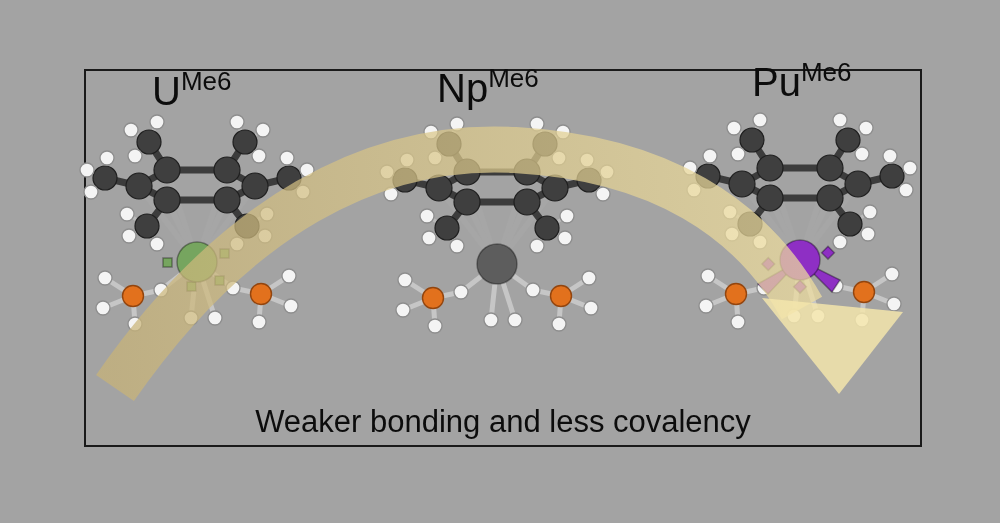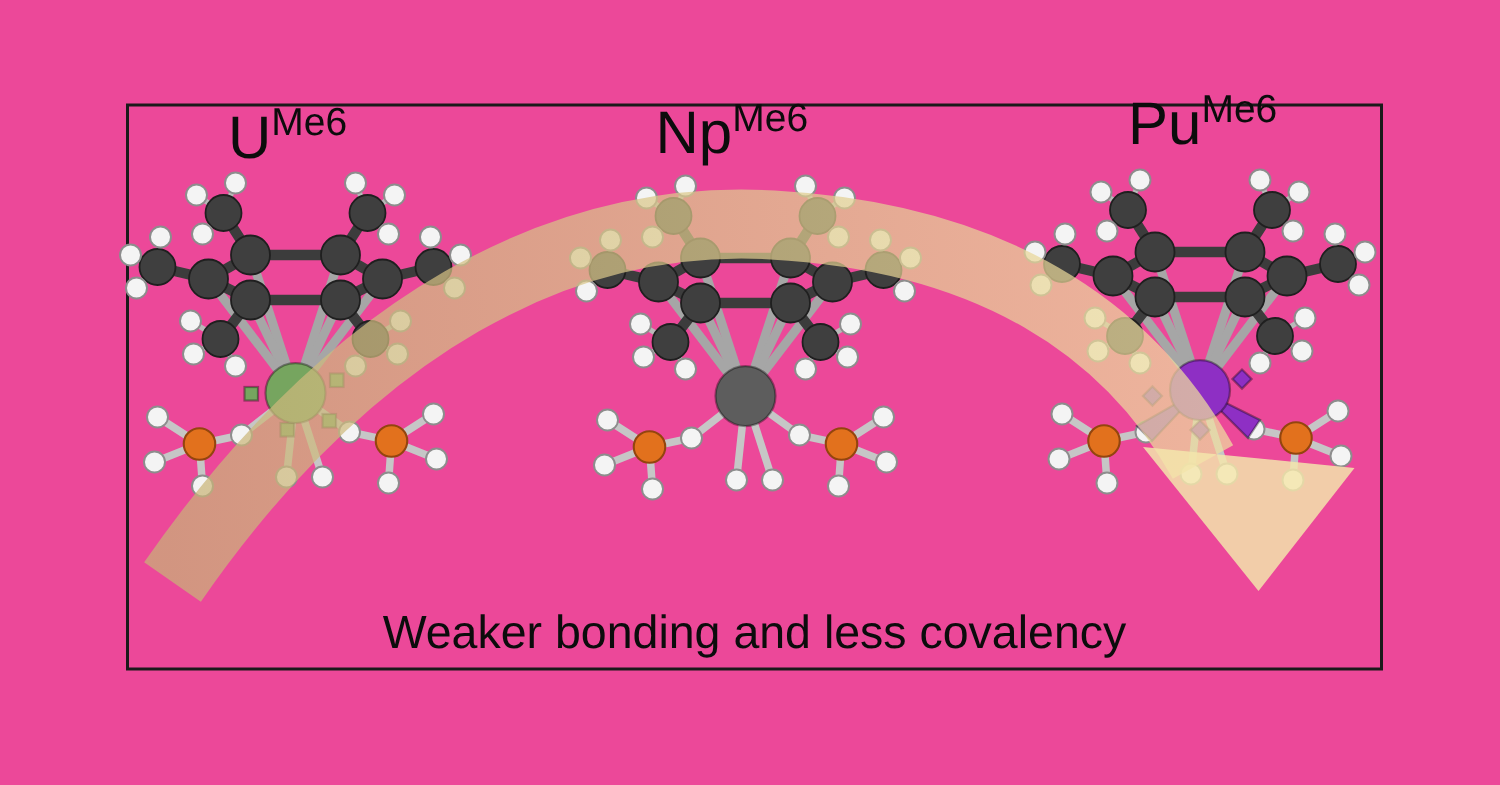--- a/index.html
+++ b/index.html
@@ -1,16 +1,16 @@
 <!DOCTYPE html>
 <html><head>
 <meta charset="utf-8">
 <style>
   html,body{margin:0;padding:0;background:#ffffff;}
-  .stage{position:relative;width:1000px;height:523px;background:#ec4899;overflow:hidden;}
+  .stage{position:relative;width:1000px;height:523px;background:#a3a3a3;overflow:hidden;}
   svg{display:block;}
   .lbl{font-family:"Liberation Sans",sans-serif;font-size:40px;fill:#0c0c0c;}
   .sup{font-size:26px;}
   .caption{font-family:"Liberation Sans",sans-serif;font-size:31px;fill:#0c0c0c;}
 </style>
 </head>
 <body>
 
 <div class="stage">
 <svg width="1000" height="523" viewBox="0 0 1000 523">

